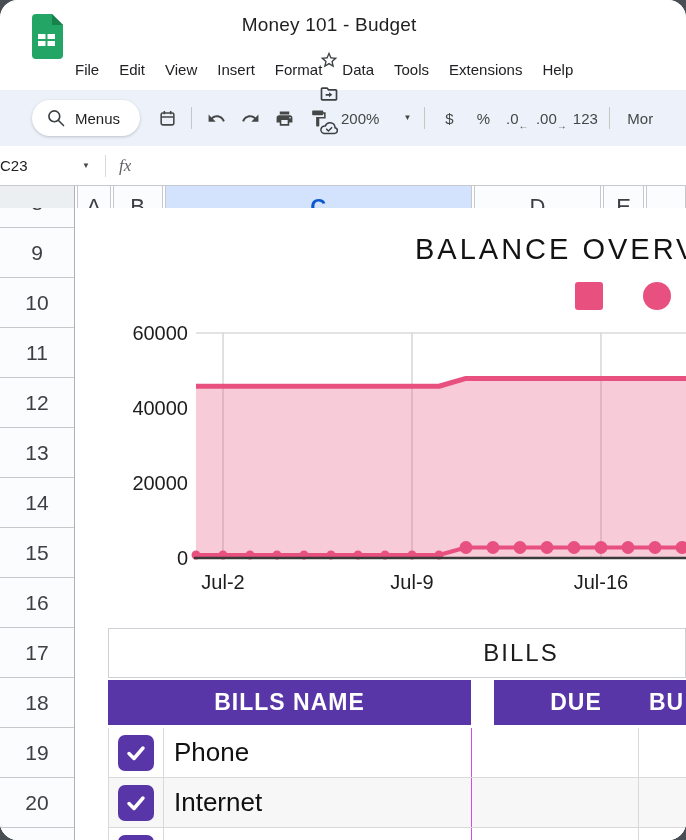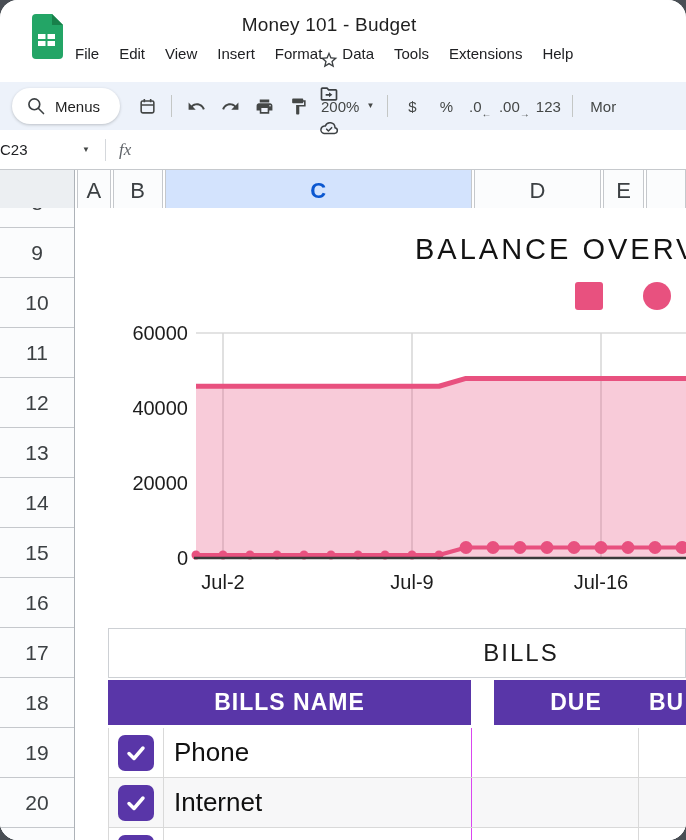--- a/index.html
+++ b/index.html
@@ -15,38 +15,38 @@
 
   
   .titlebar { height:70px; display:flex; align-items:flex-start; padding:14px 0 0 30px; background:#fff; }
   .logo { margin-right:12px; flex:0 0 auto; }
   .title-col { display:flex; flex-direction:column; }
   .doc-title-row { display:flex; align-items:center; gap:14px; height:26px;flex-direction:column; }
   .doc-title { font-size:19px; font-weight:500; color:#1f1f1f; letter-spacing:.2px; }
   .tb-icon { width:21px; height:21px; display:flex; align-items:center; justify-content:center; }
   .tb-icon svg { width:20px; height:20px; fill:#3c4043; }
   .tb-icon svg.stroked { fill:none; stroke:#3c4043; }
-  .menubar { display:flex; margin-top:3px; margin-left:-10px; }
+  .menubar { display:flex; margin-top:19px; margin-left:-10px; }
   .menu-item { font-size:15px; color:#202124; padding:2px 10px; border-radius:8px; cursor:default; }
 
   
   .toolbar {
-    height:48px; margin-top:12px; background:#edf2fa;
-    display:flex; align-items:center; padding:0 10px 0 12px;
+    height:56px; margin-top:20px; background:#edf2fa;
+    display:flex; align-items:center; padding:0 10px 0 32px;
   }
   .menus-pill {
     display:flex; align-items:center; gap:9px; background:#fff; border-radius:18px;
     height:36px; padding:0 20px 0 13px; font-size:15px; color:#1f1f1f;
     box-shadow:0 1px 3px rgba(60,64,67,.28); margin-right:10px;
   }
   .tb-btn { width:30px; height:34px; display:flex; align-items:center; justify-content:center; margin:0 2px; border-radius:6px; }
   .tb-btn svg { width:19px; height:19px; fill:#444746; }
   .tb-btn svg.stroked { fill:none; stroke:#444746; }
   .tb-divider { width:1px; height:22px; background:#c4c7c5; margin:0 7px; }
-  .zoom-btn { display:flex; align-items:center; gap:7px; font-size:15px; color:#444746; margin:0 6px;text-align:center; }
+  .zoom-btn { display:flex; align-items:center; gap:24px; font-size:15px; color:#444746; margin:0 6px;text-align:center; }
   .caret { font-size:8px; color:#444746; line-height:1; }
   .fmt-btn { font-size:15px; color:#444746; min-width:34px; text-align:center; font-weight:500; position:relative; }
   .mini-arrow { font-size:10px; position:relative; top:5px; left:0; }
   .overflow-label { font-size:15px; color:#444746; margin-left:10px; white-space:nowrap; }
 
   
   .formulabar { height:40px; display:flex; align-items:center; border-bottom:1px solid #c6c9cd; background:#fff; }
   .namebox { width:90px; display:flex; justify-content:space-between; align-items:center; font-size:15px; color:#202124; }
   .fb-divider { width:1px; height:22px; background:#d5d8dc; margin:0 13px 0 15px; }
   .fx { font-style:italic; font-family:"Liberation Serif","DejaVu Serif",serif; color:#5f6368; font-size:17px; }

